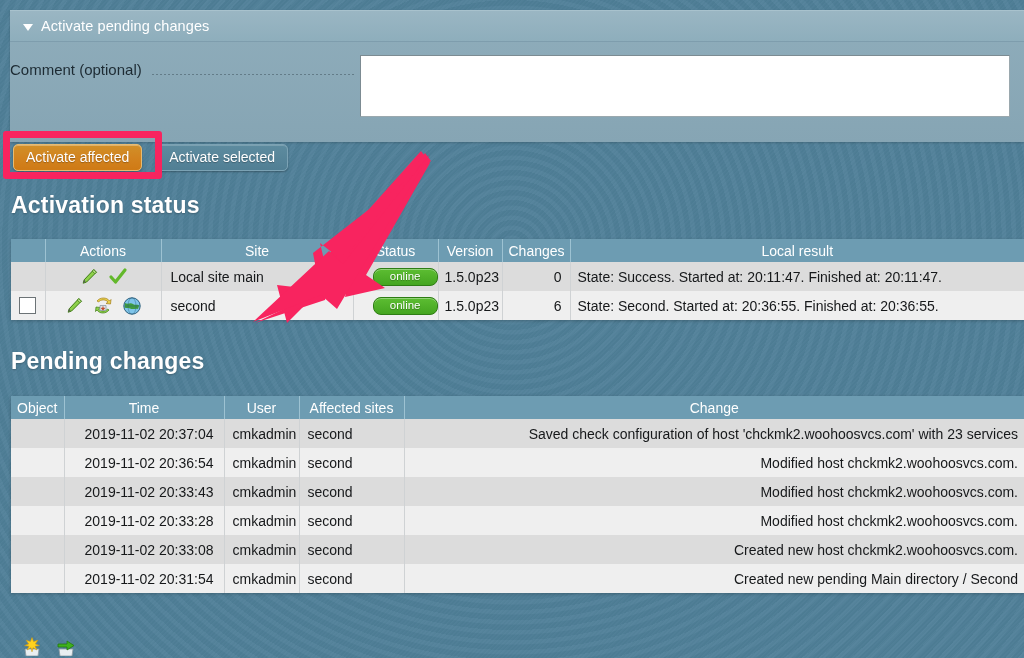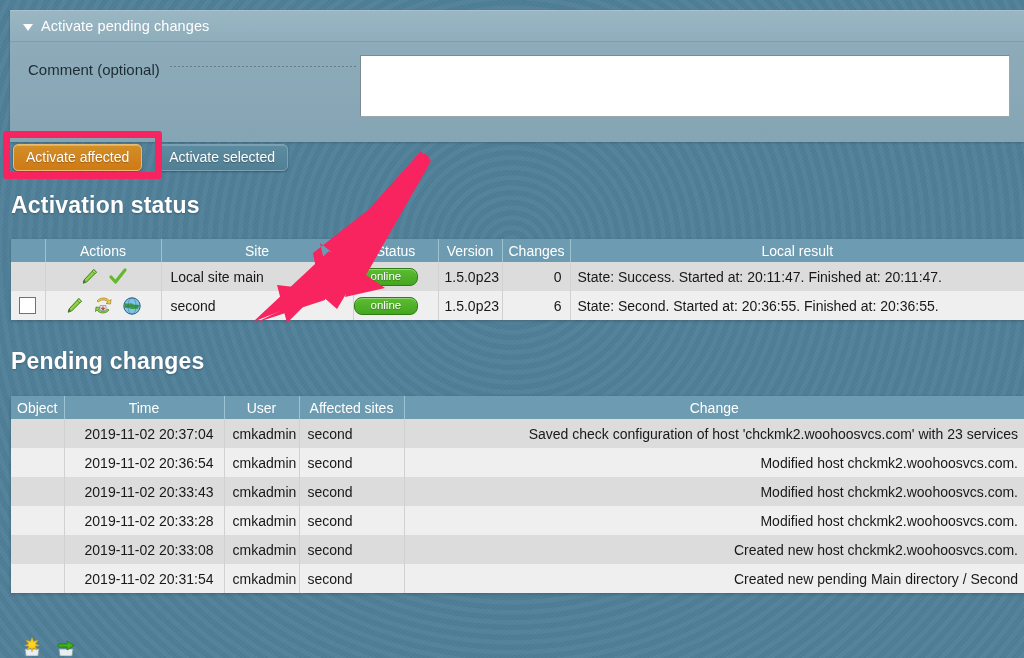--- a/index.html
+++ b/index.html
@@ -52,22 +52,21 @@
   }
   .form-body {
     display: flex;
     align-items: flex-start;
     padding: 12px 0 16px 0;
     min-height: 72px;
   }
   .form-label-cell {
     width: 350px;
     display: flex;
-    align-items: center;
-    padding-left: 18px;
+    align-items: flex-end;
     box-sizing: border-box;
     color: #1d2b33;
     font-size: 15px;
     padding-top: 7px;
   }
   .form-label-text { white-space: nowrap; }
   .dot-leader {
     flex: 1;
     margin-left: 9px;
     margin-right: 4px;
@@ -199,21 +198,21 @@
 
   
   #activation-table {
     left: 11px;
     top: 239px;
     width: 1013px;
   }
   #activation-table td.c-check { text-align: center; padding: 0; }
   #activation-table td.c-actions { text-align: center; padding: 0; }
   #activation-table td.c-site { text-align: left; padding-left: 9px; }
-  #activation-table td.c-status { text-align: left; padding: 0; }
+  #activation-table td.c-status { text-align: right; padding: 0; }
   #activation-table td.c-version { text-align: left; padding-left: 6px; }
   #activation-table td.c-changes { text-align: right; padding-right: 8px; }
   #activation-table td.c-result { text-align: left; padding-left: 7px; }
 
   .site-checkbox {
     width: 17px;
     height: 17px;
     background: #ffffff;
     border: 1px solid #6c7376;
     display: inline-block;

